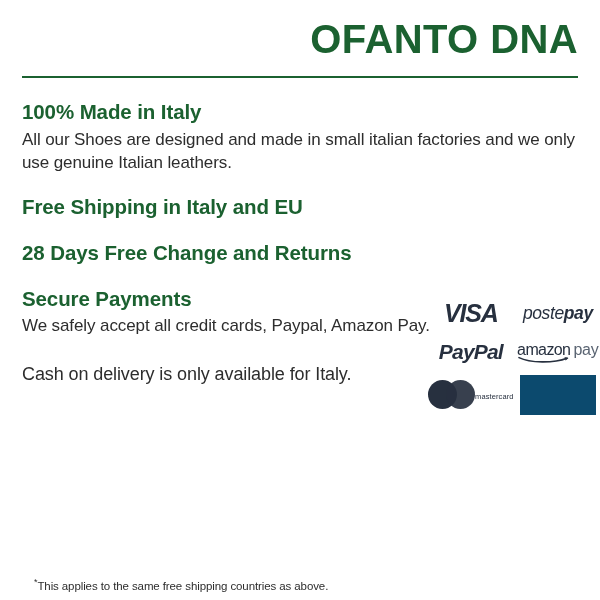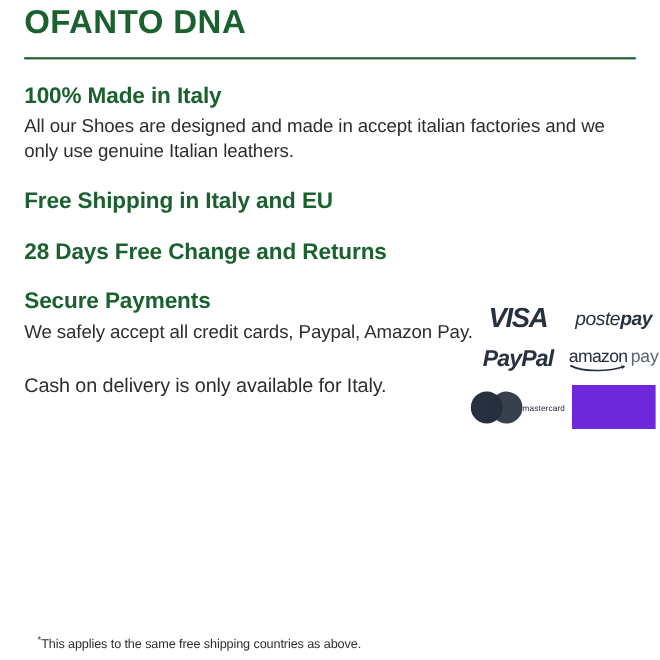--- a/index.html
+++ b/index.html
@@ -19,26 +19,26 @@
 
   .page {
     width: 600px;
     height: 600px;
     padding: 0 22px;
     position: relative;
   }
 
   
   .brand-title {
-    text-align: left;
-    font-size: 30px;
+    text-align: right;
+    font-size: 40px;
     font-weight: bold;
     letter-spacing: 0.4px;
     color: #1b6130;
-    padding-top: 2px;
+    padding-top: 14px;
     line-height: 1.25;
   }
 
   .brand-rule {
     height: 2px;
     background: #1b6130;
     margin-top: 12px;
   }
 
   
@@ -200,21 +200,21 @@
   .mc-circles .right { right: 0; opacity: 0.92; }
   .mc-label {
     font-size: 7.5px;
     color: #27303f;
     margin-top: 3px;
     letter-spacing: 0.1px;
   }
 
   
   .logo-amex {
-    background: #6d28d9;
+    background: #0c4a6e;
     width: 76px;
     height: 40px;
     display: flex;
     flex-direction: column;
     align-items: center;
     justify-content: center;
     gap: 1px;
   }
   .amex-line {
     color: #ffffff;
@@ -231,21 +231,21 @@
 </head>
 <body>
 
 <div class="page">
 
   <div class="brand-title">OFANTO DNA</div>
   <div class="brand-rule"></div>
 
   <div class="section first">
     <div class="section-heading">100% Made in Italy</div>
-    <div class="section-body">All our Shoes are designed and made in accept italian factories and we only use genuine Italian leathers.</div>
+    <div class="section-body">All our Shoes are designed and made in small italian factories and we only use genuine Italian leathers.</div>
   </div>
 
   <div class="section">
     <div class="section-heading">Free Shipping in Italy and EU</div>
   </div>
 
   <div class="section">
     <div class="section-heading">28 Days Free Change and Returns</div>
   </div>
 

